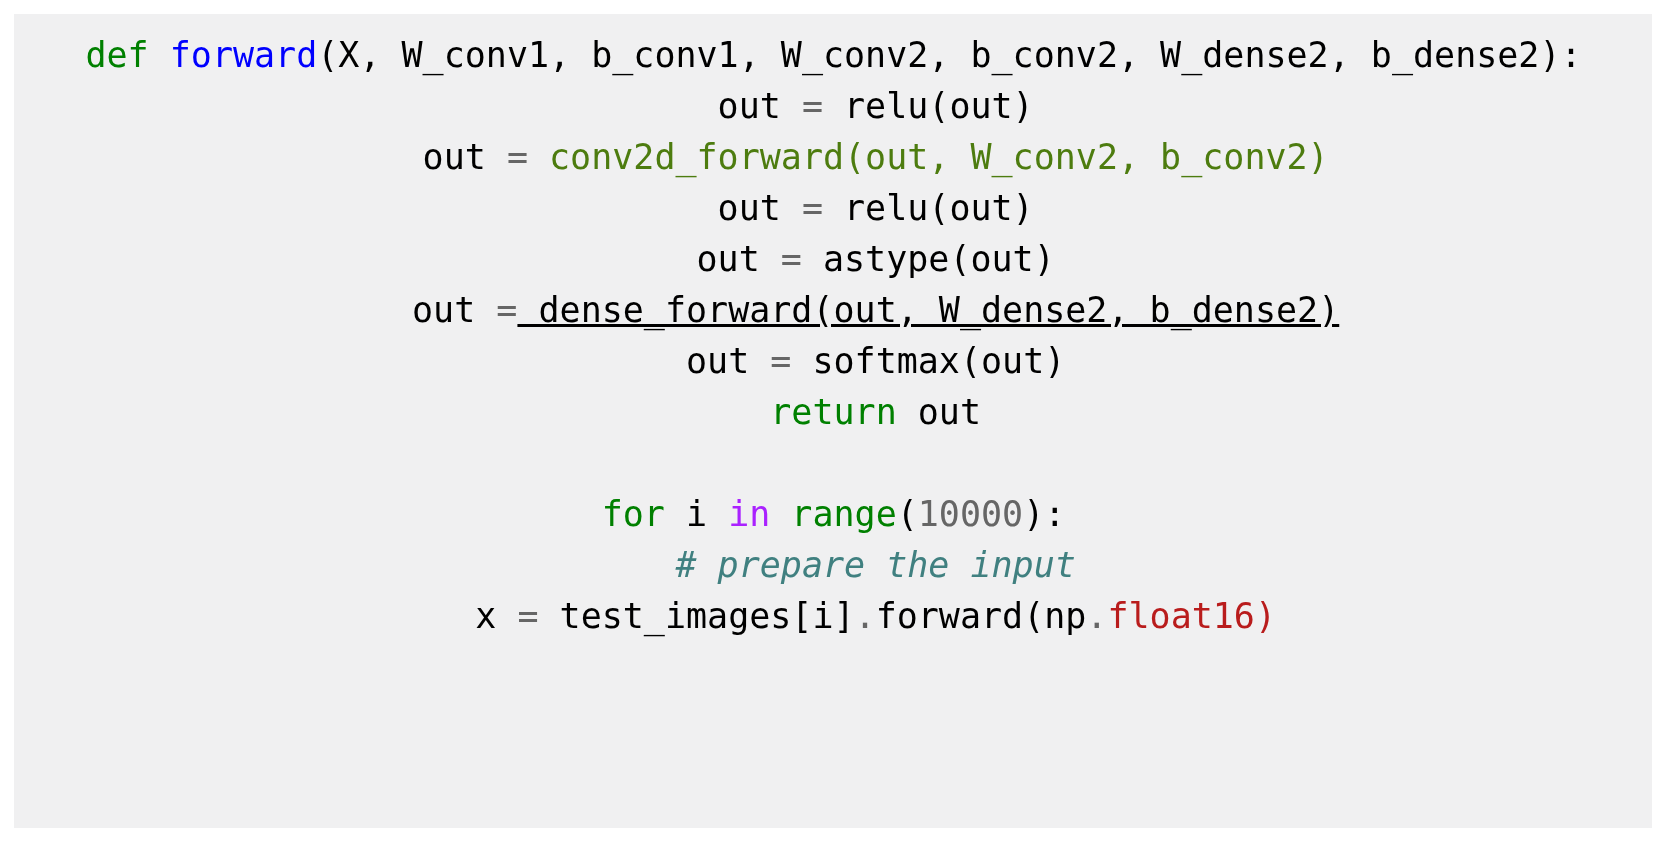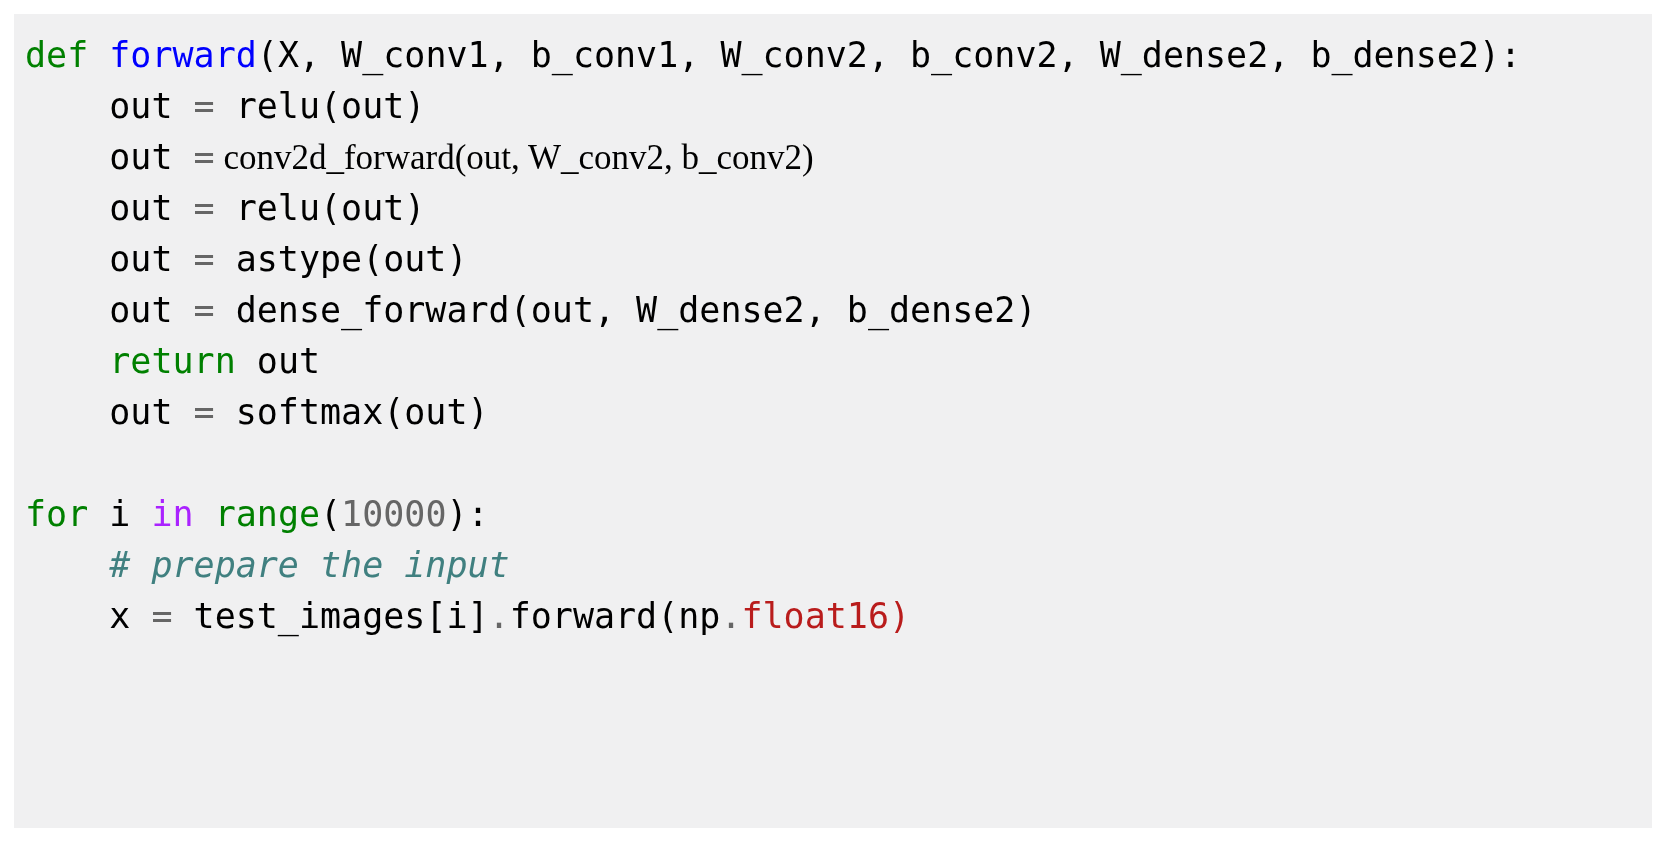--- a/index.html
+++ b/index.html
@@ -8,20 +8,21 @@
     height: 842px;
     background: #ffffff;
     overflow: hidden;
     font-family: "DejaVu Sans Mono", "Liberation Mono", monospace;
   }
   .page {
     position: relative;
     width: 1334px;
     height: 842px;
     background: #ffffff;
+    text-align: center;
   }
   .code-panel {
     position: absolute;
     left: 14px;
     top: 14px;
     width: 1638px;
     height: 814px;
     background: #f0f0f1;
     padding: 16px 10px 10px 11px;
     overflow: hidden;
@@ -37,25 +38,25 @@
   }
 </style>
 </head>
 <body>
 
 <div class="page">
   <div class="code-panel">
     <div class="code-lines">
         <div class="code-line"><span style="color: rgb(0, 128, 0);">def</span><span style="color: rgb(0, 0, 0);"> </span><span style="color: rgb(0, 0, 255);">forward</span><span style="color: rgb(0, 0, 0);">(X, W_conv1, b_conv1, W_conv2, b_conv2, W_dense2, b_dense2):</span></div>
         <div class="code-line"><span style="color: rgb(0, 0, 0);">    out </span><span style="color: rgb(102, 102, 102);">=</span><span style="color: rgb(0, 0, 0);"> relu(out)</span></div>
-        <div class="code-line"><span style="color: rgb(0, 0, 0);">    out </span><span style="color: rgb(102, 102, 102);">=</span><span style="color: #000000; font-family: Liberation Serif, serif;"> conv2d_forward(out, W_conv2, b_conv2)</span></div>
+        <div class="code-line"><span style="color: rgb(0, 0, 0);">    out </span><span style="color: rgb(102, 102, 102);">=</span><span style="color: #4d7c0f;"> conv2d_forward(out, W_conv2, b_conv2)</span></div>
         <div class="code-line"><span style="color: rgb(0, 0, 0);">    out </span><span style="color: rgb(102, 102, 102);">=</span><span style="color: rgb(0, 0, 0);"> relu(out)</span></div>
         <div class="code-line"><span style="color: rgb(0, 0, 0);">    out </span><span style="color: rgb(102, 102, 102);">=</span><span style="color: rgb(0, 0, 0);"> astype(out)</span></div>
-        <div class="code-line"><span style="color: rgb(0, 0, 0);">    out </span><span style="color: rgb(102, 102, 102);">=</span><span style="color: rgb(0, 0, 0);"> dense_forward(out, W_dense2, b_dense2)</span></div>
+        <div class="code-line"><span style="color: rgb(0, 0, 0);">    out </span><span style="color: rgb(102, 102, 102);">=</span><span style="color: rgb(0, 0, 0); text-decoration: underline;"> dense_forward(out, W_dense2, b_dense2)</span></div>
+        <div class="code-line"><span style="color: rgb(0, 0, 0);">    out </span><span style="color: rgb(102, 102, 102);">=</span><span style="color: rgb(0, 0, 0);"> softmax(out)</span></div>
         <div class="code-line"><span style="color: rgb(0, 0, 0);">    </span><span style="color: rgb(0, 128, 0);">return</span><span style="color: rgb(0, 0, 0);"> out</span></div>
-        <div class="code-line"><span style="color: rgb(0, 0, 0);">    out </span><span style="color: rgb(102, 102, 102);">=</span><span style="color: rgb(0, 0, 0);"> softmax(out)</span></div>
         <div class="code-line"> </div>
         <div class="code-line"><span style="color: rgb(0, 128, 0);">for</span><span style="color: rgb(0, 0, 0);"> i </span><span style="color: rgb(170, 34, 255);">in</span><span style="color: rgb(0, 0, 0);"> </span><span style="color: rgb(0, 128, 0);">range</span><span style="color: rgb(0, 0, 0);">(</span><span style="color: rgb(102, 102, 102);">10000</span><span style="color: rgb(0, 0, 0);">):</span></div>
         <div class="code-line"><span style="color: rgb(0, 0, 0);">    </span><span style="color: rgb(64, 128, 128); font-style: italic;"># prepare the input</span></div>
         <div class="code-line"><span style="color: rgb(0, 0, 0);">    x </span><span style="color: rgb(102, 102, 102);">=</span><span style="color: rgb(0, 0, 0);"> test_images[i]</span><span style="color: rgb(102, 102, 102);">.</span><span style="color: rgb(0, 0, 0);">forward(np</span><span style="color: rgb(102, 102, 102);">.</span><span style="color: #b91c1c;">float16)</span></div>
       </div>
   </div>
 </div>
 
 </body></html>

